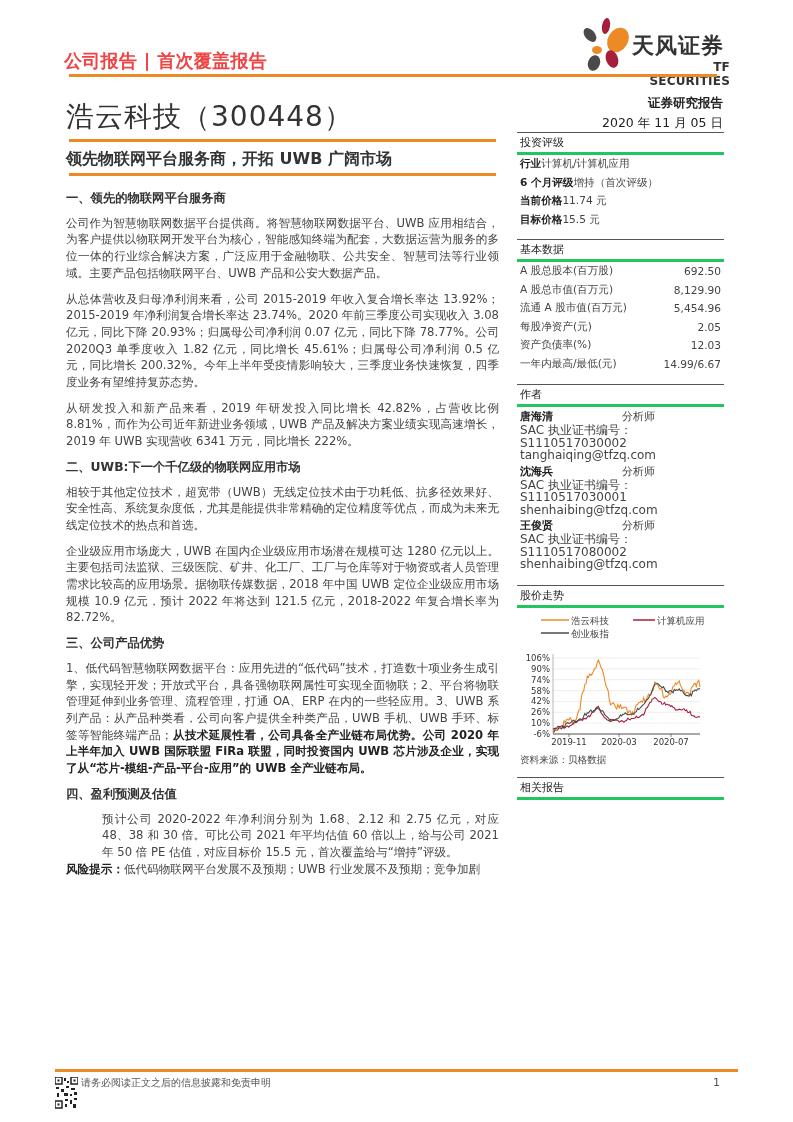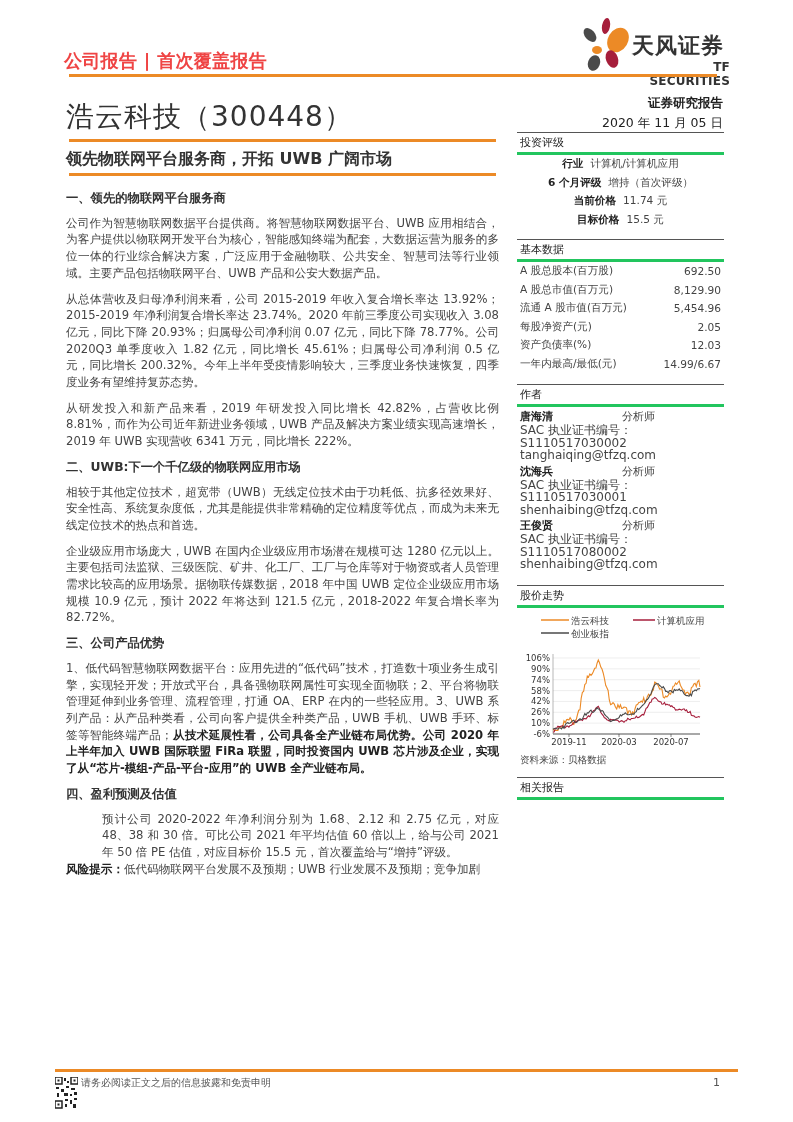--- a/index.html
+++ b/index.html
@@ -20,21 +20,21 @@
   .subtitle { left: 66px; top: 149px; font-size: 16px; font-weight: bold; color: #333; }
 
   .main { left: 66px; top: 190px; width: 433px; font-size: 11.6px; line-height: 16.7px; color: #444; }
   .main h3 { font-size: 12.3px; font-weight: bold; color: #333; margin: 0 0 8px 0; }
   .main p { text-align: justify; margin-bottom: 9px; }
   .main p.tight { margin-bottom: 0; margin-left: 36px; }
   .main b { color: #222; }
 
   .side { left: 517px; top: 132px; width: 207px; font-size: 10.6px; color: #444; }
   .side-head { font-weight: normal; font-size: 11px; color: #222; border-top: 1px solid #555; border-bottom: 3px solid #22c55e; padding: 2px 3px 2px 3px; }
-  .side-row { display: flex; justify-content: center; height: 18.5px; align-items: center; padding: 0 3px; gap: 7px; }
+  .side-row { display: flex; justify-content: flex-start; height: 18.5px; align-items: center; padding: 0 3px; }
   .side-row .k-bold { font-weight: bold; color: #222; }
   .side-row .v { text-align: right; }
   .spacer { height: 10px; }
   .basic-row { display: flex; justify-content: space-between; height: 18.5px; align-items: center; padding: 0 3px; }
   .author { padding: 0 3px; }
   .author-name-line { display: flex; height: 15px; align-items: flex-end; margin-top: 2px; }
   .author-name { font-weight: bold; font-size: 11px; color: #222; width: 102px; }
   .author-role { font-size: 11px; color: #444; }
   .author-line { font-size: 12px; line-height: 12.5px; color: #444; }
   .chart-box { position: relative; height: 140px; margin-top: 2px; }

